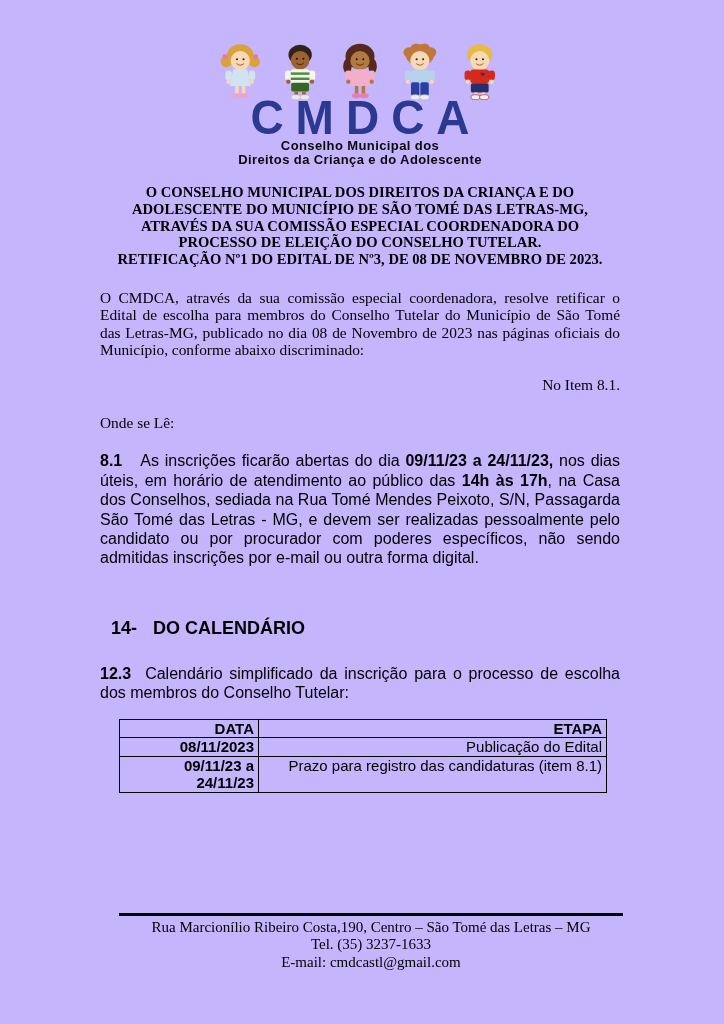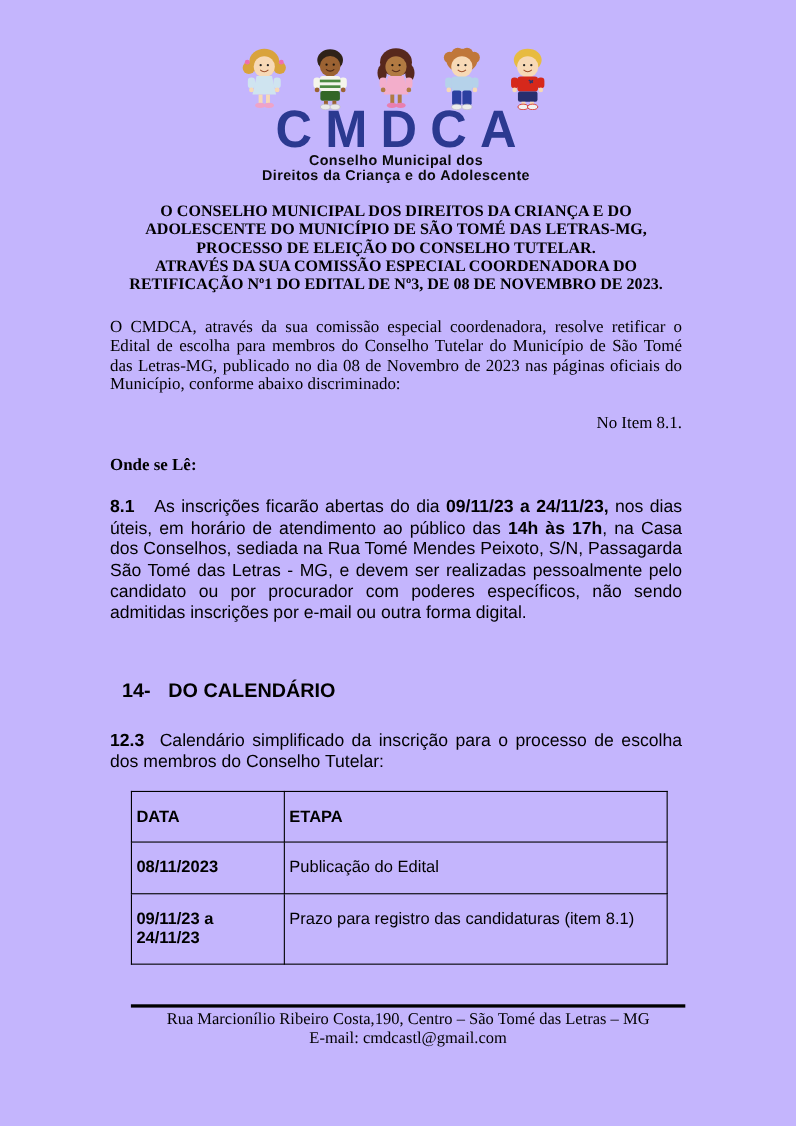--- a/index.html
+++ b/index.html
@@ -38,21 +38,21 @@
     font-family:"Liberation Serif",serif;
     font-weight:bold;font-size:14.6px;line-height:16.8px;
     text-align:center;
   }
   .doc-title div{white-space:nowrap;}
 
   
   .serif{font-family:"Liberation Serif",serif;font-size:15.4px;line-height:17.4px;}
   .intro{margin:21px 0 0 0;text-align:justify;}
   .item-ref{margin:17px 0 0 0;padding-left:3px;text-align:right;}
-  .onde{margin:21px 0 0 0;font-weight:bold;}
+  .onde{margin:21px 0 0 0;font-weight:normal;}
 
   
   .sans{font-family:"Liberation Sans",sans-serif;}
   .p81{margin:20px 0 0 0;font-size:16px;line-height:19.4px;text-align:justify;}
   .b{font-weight:bold;}
   .num{font-weight:bold;margin-right:18px;}
   .h14{margin:50px 0 0 0;padding-left:11px;font-weight:bold;font-size:18px;line-height:20px;}
   .h14 .numh{margin-right:16px;}
   .p141{margin:26px 0 0 0;font-size:16px;line-height:19.4px;text-align:justify;}
   .p141 .num{margin-right:14px;}
@@ -60,23 +60,23 @@
   
   table.cal{
     margin:16px 0 0 19px;
     border-collapse:collapse;
     width:488px;
     font-family:"Liberation Sans",sans-serif;
     font-size:15px;
   }
   table.cal th,table.cal td{
     border:1.5px solid #000;
-    text-align:left;
+    text-align:right;
     line-height:17.5px;
-    padding:14px 4px;
+    padding:0 4px;
   }
   table.cal th{font-weight:bold;}
   td.date{font-weight:bold;width:130px;}
   td.vtop{vertical-align:top;}
 
   
   .footer{
     position:absolute;left:119px;top:913px;width:504px;
     text-align:center;
     font-family:"Liberation Serif",serif;
@@ -196,22 +196,22 @@
       <div class="acronym">CMDCA</div>
       <div class="logo-sub">
         <div>Conselho Municipal dos</div>
         <div>Direitos da Criança e do Adolescente</div>
       </div>
     </div>
 
     <div class="doc-title">
       <div>O CONSELHO MUNICIPAL DOS DIREITOS DA CRIANÇA E DO</div>
       <div>ADOLESCENTE DO MUNICÍPIO DE SÃO TOMÉ DAS LETRAS-MG,</div>
+      <div>ATRAVÉS DA SUA COMISSÃO ESPECIAL COORDENADORA DO</div>
       <div>PROCESSO DE ELEIÇÃO DO CONSELHO TUTELAR.</div>
-      <div>ATRAVÉS DA SUA COMISSÃO ESPECIAL COORDENADORA DO</div>
       <div>RETIFICAÇÃO Nº1 DO EDITAL DE Nº3, DE 08 DE NOVEMBRO DE 2023.</div>
     </div>
 
     <p class="serif intro">O CMDCA, através da sua comissão especial coordenadora, resolve retificar o Edital de escolha para membros do Conselho Tutelar do Município de São Tomé das Letras-MG, publicado no dia 08 de Novembro de 2023 nas páginas oficiais do Município, conforme abaixo discriminado:</p>
 
     <p class="serif item-ref">No Item 8.1.</p>
 
     <p class="serif onde">Onde se Lê:</p>
 
     <p class="sans p81"><span class="num">8.1</span><span>As inscrições ficarão abertas do dia </span><span class="b">09/11/23 a 24/11/23,</span><span> nos dias úteis, em horário de atendimento ao público das </span><span class="b">14h às 17h</span><span>, na Casa dos Conselhos, sediada na Rua Tomé Mendes Peixoto, S/N, Passagarda São Tomé das Letras - MG, e devem ser realizadas pessoalmente pelo candidato ou por procurador com poderes específicos, não sendo admitidas inscrições por e-mail ou outra forma digital.</span></p>
@@ -237,15 +237,16 @@
           <td class="vtop">Prazo para registro das candidaturas (item 8.1)</td>
         </tr>
       </tbody>
     </table>
 
   </div>
 
   <div class="footer">
     <div class="footer-rule"></div>
     <div>Rua Marcionílio Ribeiro Costa,190, Centro – São Tomé das Letras – MG</div>
+    <div>Tel. (35) 3237-1633</div>
     <div>E-mail: cmdcastl@gmail.com</div>
   </div>
 </div>
 
 </body></html>

